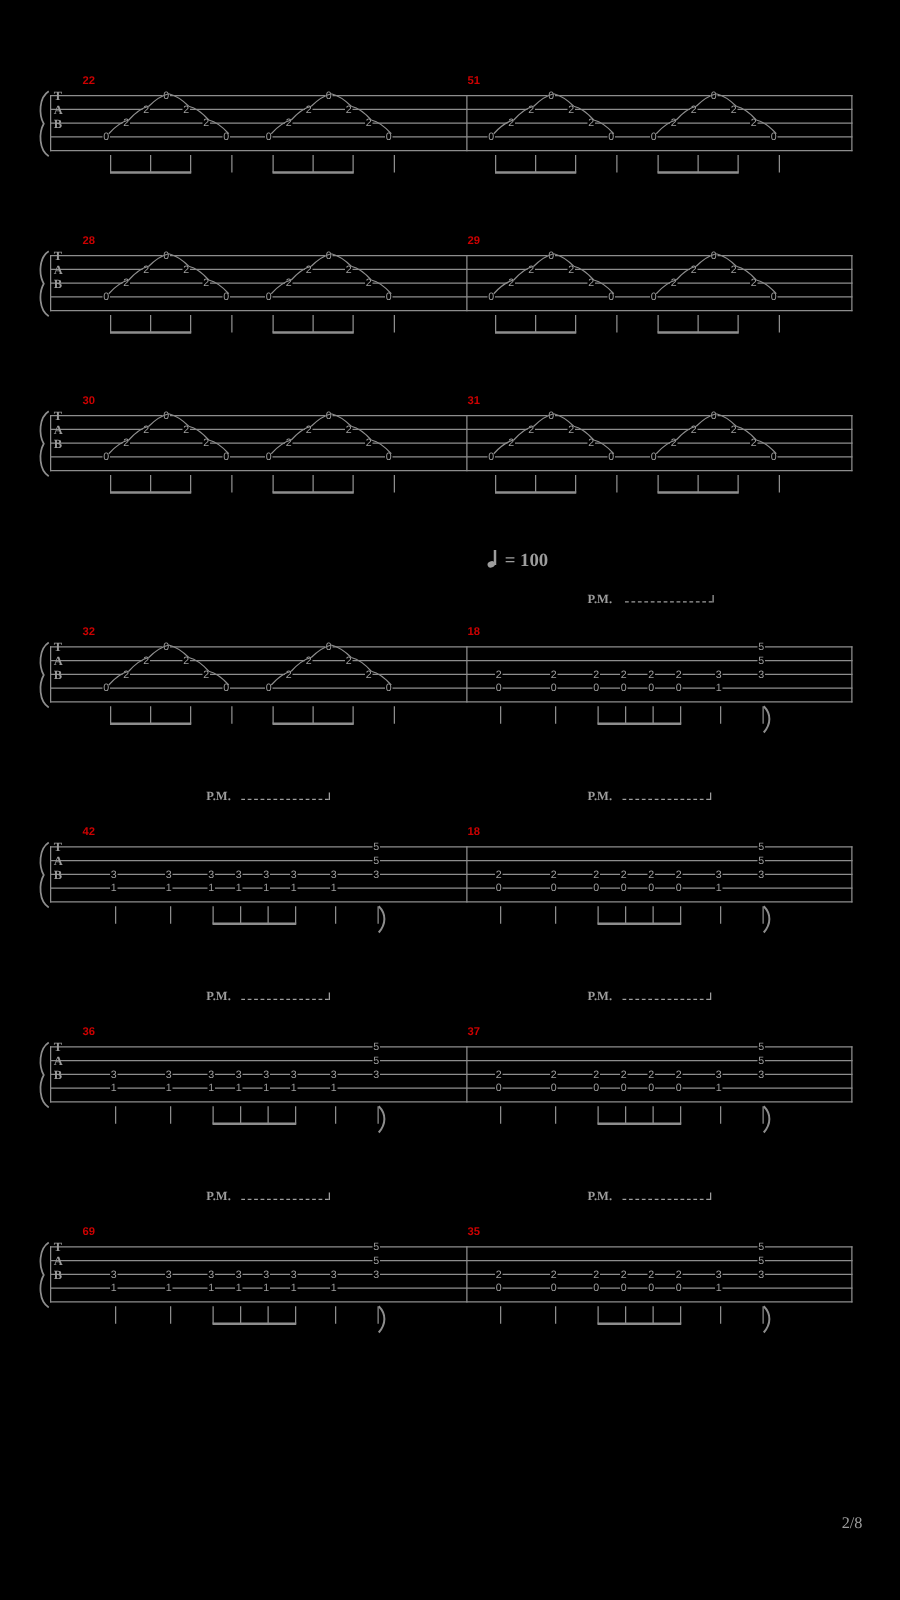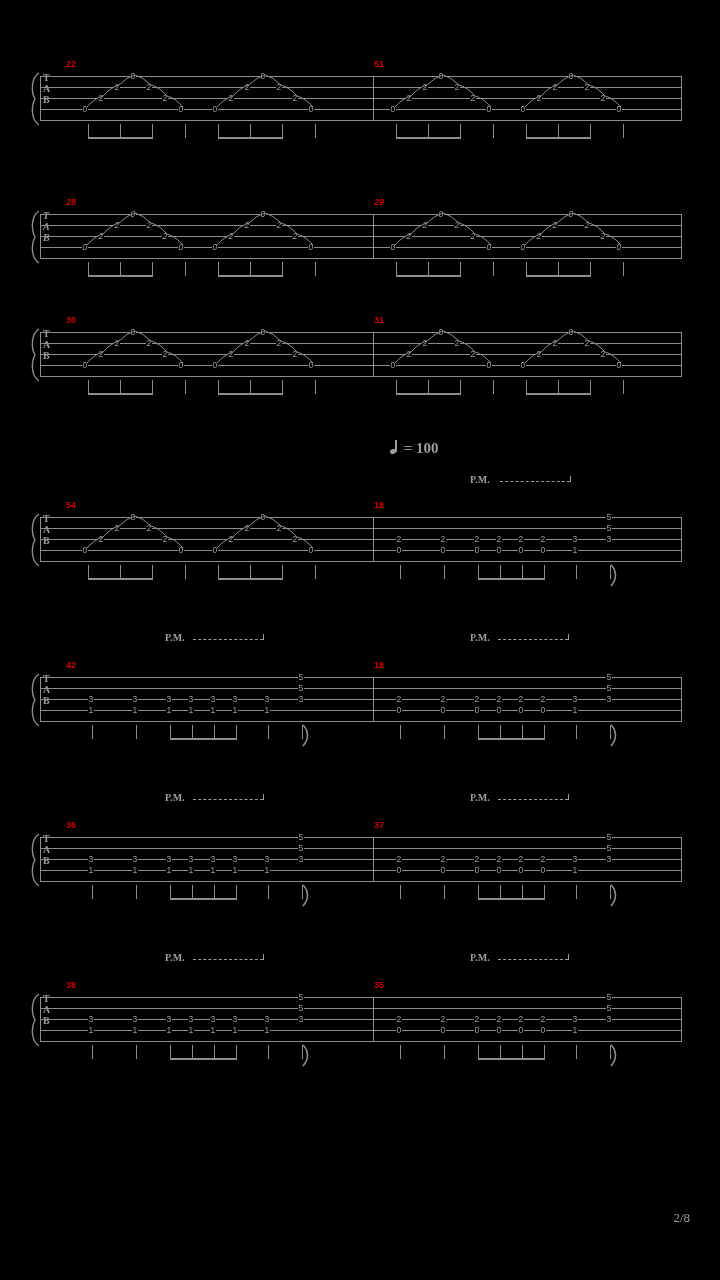--- a/index.html
+++ b/index.html
@@ -294,21 +294,21 @@
       <div class="beam" style="left:356px; top:13px; width:65px;"></div>
       <div class="stem" style="left:453px; top:0; height:14px;"></div>
       <div class="stem" style="left:486px; top:0; height:14px;"></div>
       <div class="stem" style="left:518px; top:0; height:14px;"></div>
       <div class="stem" style="left:550px; top:0; height:14px;"></div>
       <div class="beam" style="left:486px; top:13px; width:65px;"></div>
       <div class="stem" style="left:583px; top:0; height:14px;"></div>
     </div>
   </div>
 
-  <div class="system" style="top:210px;font-style:italic;">
+  <div class="system" style="top:200px;">
     <div class="measnum m1">28</div>
     <div class="measnum m2">29</div>
     <div class="staff">
       <div class="brace">
         <svg width="12" height="54">
             <path d="M11 1 C3 6, 3 20, 7 27 C3 34, 3 48, 11 53" stroke="#8d8d8d" fill="none" stroke-width="1.4"></path>
           </svg>
       </div>
       <div class="line l0"></div>
         <div class="line l1"></div>
@@ -510,21 +510,21 @@
   <div class="tempo" style="left:390px; top:440px;">
     <span class="note"><span class="head"></span><span class="stem2"></span></span>
     <span>= 100</span>
   </div>
 
   <div class="pm" style="left:470px; top:474px;">P.M.</div>
   <div class="pmline" style="left:500px; top:481px; width:70px;"></div>
   <div class="pmend" style="left:570px; top:476px;"></div>
 
   <div class="system" style="top:513px;">
-    <div class="measnum m1">54</div>
+    <div class="measnum m1">32</div>
     <div class="measnum m2">18</div>
     <div class="staff">
       <div class="brace">
         <svg width="12" height="54">
             <path d="M11 1 C3 6, 3 20, 7 27 C3 34, 3 48, 11 53" stroke="#8d8d8d" fill="none" stroke-width="1.4"></path>
           </svg>
       </div>
       <div class="line l0"></div>
         <div class="line l1"></div>
         <div class="line l2"></div>
@@ -803,21 +803,21 @@
   </div>
 
   <div class="pm" style="left:165px; top:952px;">P.M.</div>
   <div class="pmline" style="left:193px; top:959px; width:70px;"></div>
   <div class="pmend" style="left:263px; top:954px;"></div>
   <div class="pm" style="left:470px; top:952px;">P.M.</div>
   <div class="pmline" style="left:498px; top:959px; width:70px;"></div>
   <div class="pmend" style="left:568px; top:954px;"></div>
 
   <div class="system" style="top:993px;">
-    <div class="measnum m1">38</div>
+    <div class="measnum m1">69</div>
     <div class="measnum m2">35</div>
     <div class="staff">
       <div class="brace">
         <svg width="12" height="54">
             <path d="M11 1 C3 6, 3 20, 7 27 C3 34, 3 48, 11 53" stroke="#8d8d8d" fill="none" stroke-width="1.4"></path>
           </svg>
       </div>
       <div class="line l0"></div>
         <div class="line l1"></div>
         <div class="line l2"></div>

